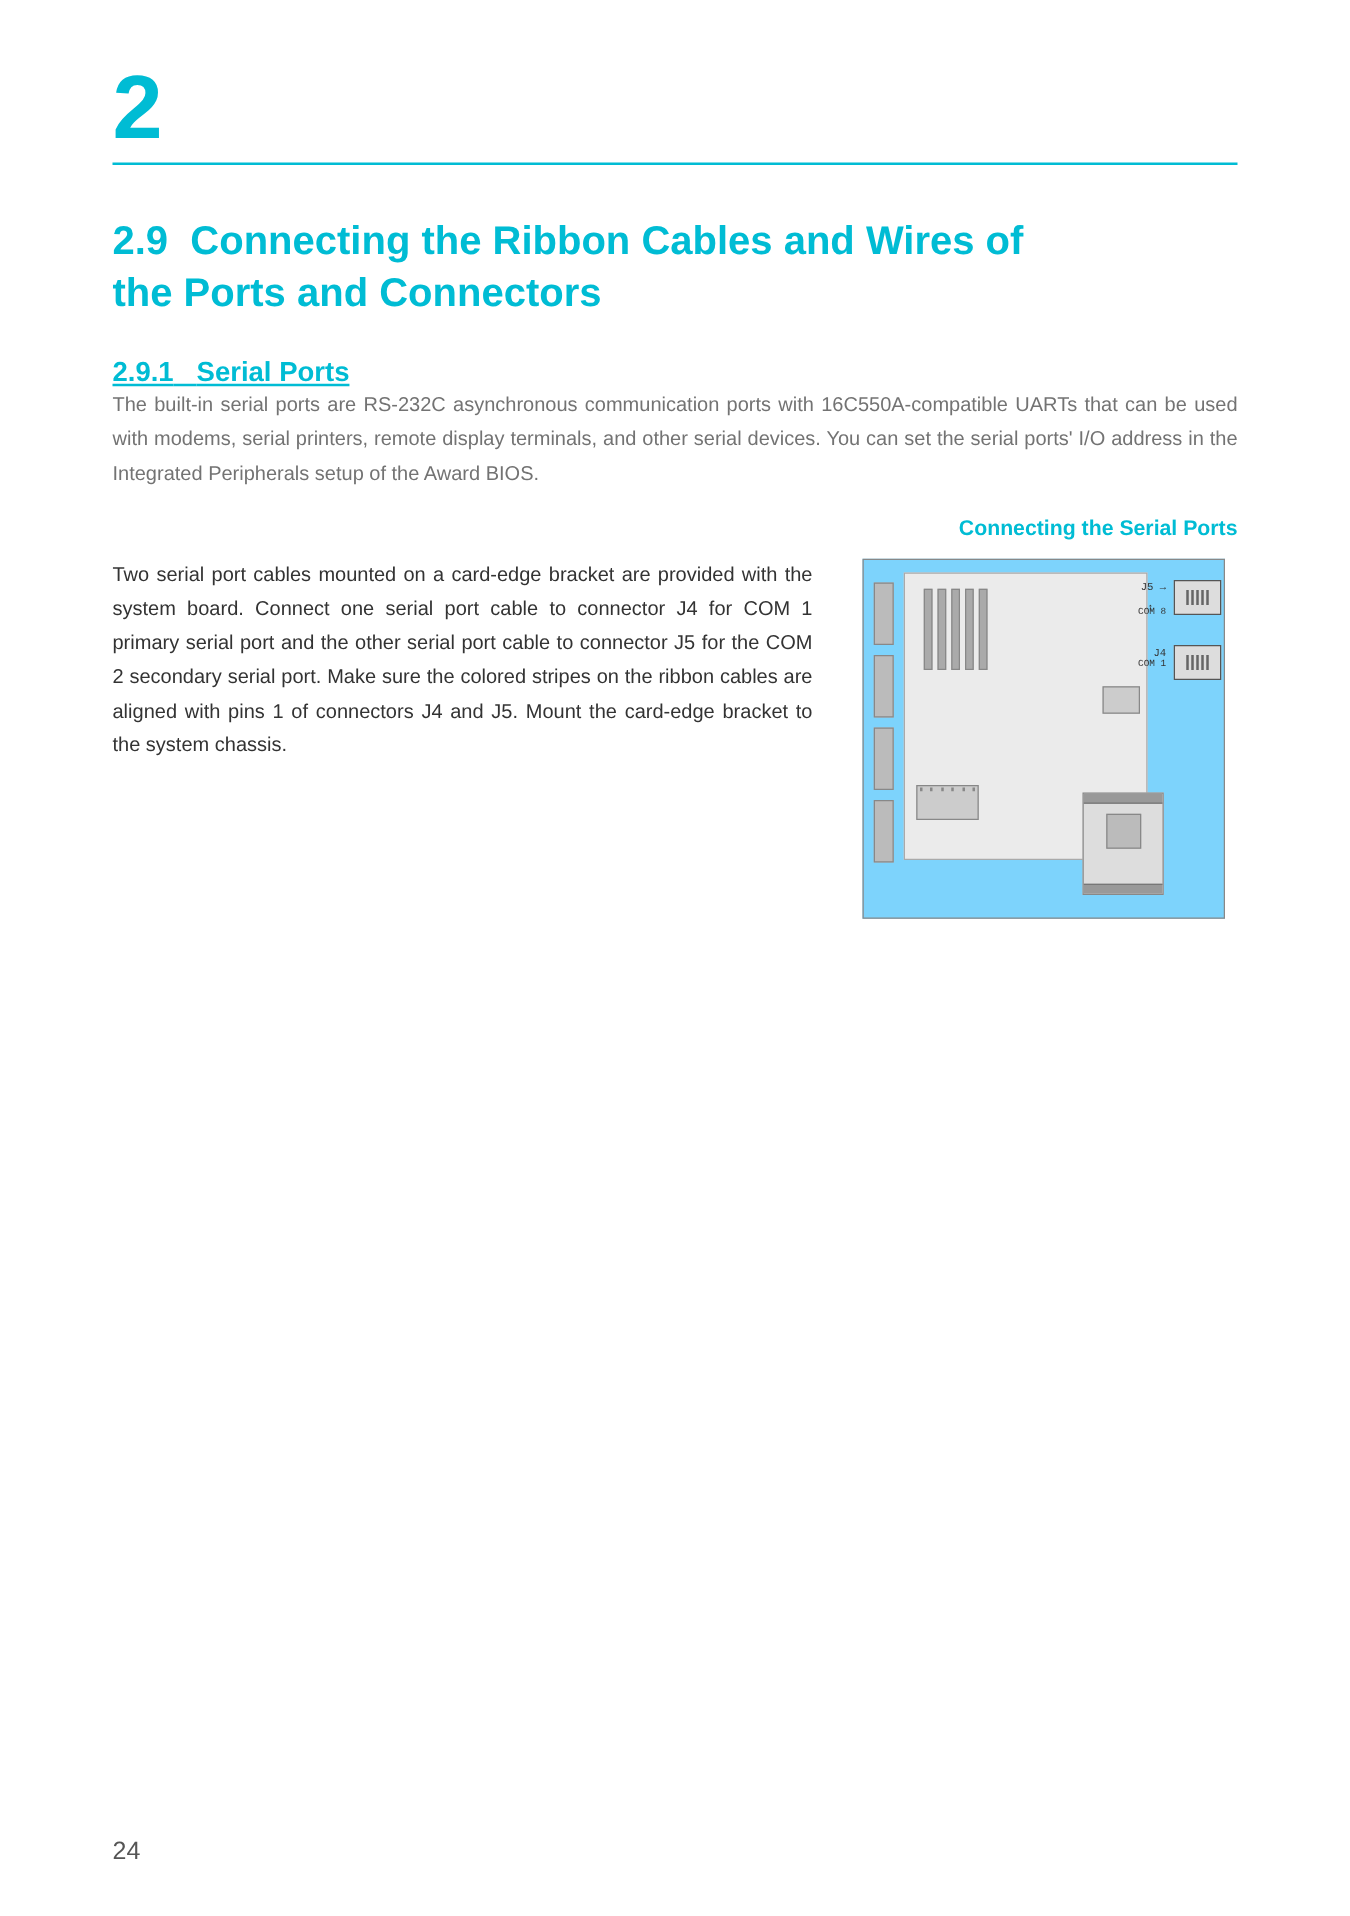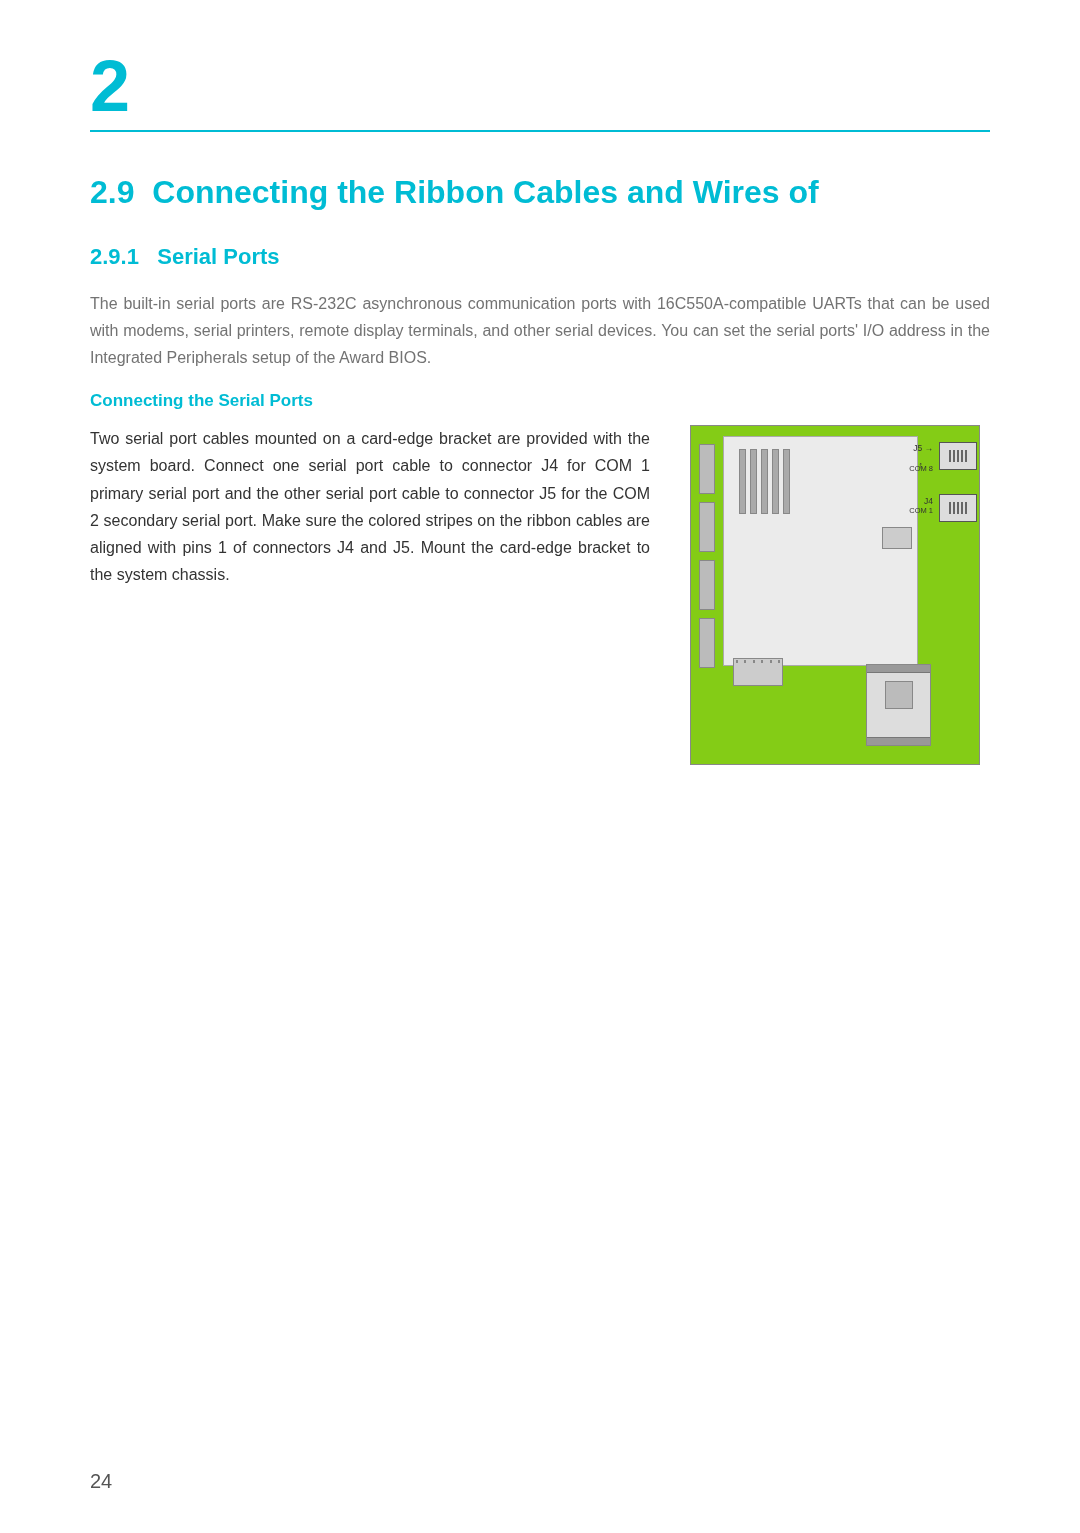--- a/index.html
+++ b/index.html
@@ -63,40 +63,41 @@
       margin-bottom: 30px;
       line-height: 1.3;
       text-align: left;
     }
 
     
     .subsection-title {
       font-size: 22px;
       font-weight: bold;
       color: #00bcd4;
-      margin-bottom: 20px;
       margin-top: 10px;
+      text-decoration: underline;
     }
 
     
     .body-text {
       font-size: 16px;
       line-height: 1.7;
       color: #737373;
       text-align: justify;
       margin-bottom: 20px;
     }
 
     
     .content-subheading {
       font-size: 17px;
       font-weight: bold;
       color: #00bcd4;
       margin-bottom: 14px;
       margin-top: 10px;
+      text-align: right;
     }
 
     
     .two-col {
       display: flex;
       gap: 30px;
       align-items: flex-start;
       margin-bottom: 30px;
     }
 
@@ -111,24 +112,25 @@
     .col-image {
       flex: 0 0 310px;
       display: flex;
       justify-content: center;
       align-items: flex-start;
     }
 
     
     .board-diagram {
       width: 290px;
-      height: 340px;
+      height: 288px;
       border: 1.5px solid #888;
       position: relative;
-      background: #84cc16;
+      background: #7dd3fc;
+      font-family: Liberation Mono, monospace;
     }
 
     
     .page-number {
       position: absolute;
       bottom: 40px;
       left: 90px;
       font-size: 20px;
       color: #555;
     }
@@ -138,20 +140,21 @@
 
 <div class="page-container">
 
   <div class="header">
     <div class="chapter-number">2</div>
   </div>
 
   <div class="section-title">
     <span>2.9</span>&nbsp;
     <span>Connecting the Ribbon Cables and Wires of</span><br>
+    <span>the Ports and Connectors</span>
   </div>
 
   <div class="subsection-title">
     <span>2.9.1</span>&nbsp;&nbsp;
     <span>Serial Ports</span>
   </div>
 
   <div class="body-text">The built-in serial ports are RS-232C asynchronous communication ports with 16C550A-compatible UARTs that can be used with modems, serial printers, remote display terminals, and other serial devices. You can set the serial ports' I/O address in the Integrated Peripherals setup of the Award BIOS.</div>
 
   <div class="content-subheading">Connecting the Serial Ports</div>

